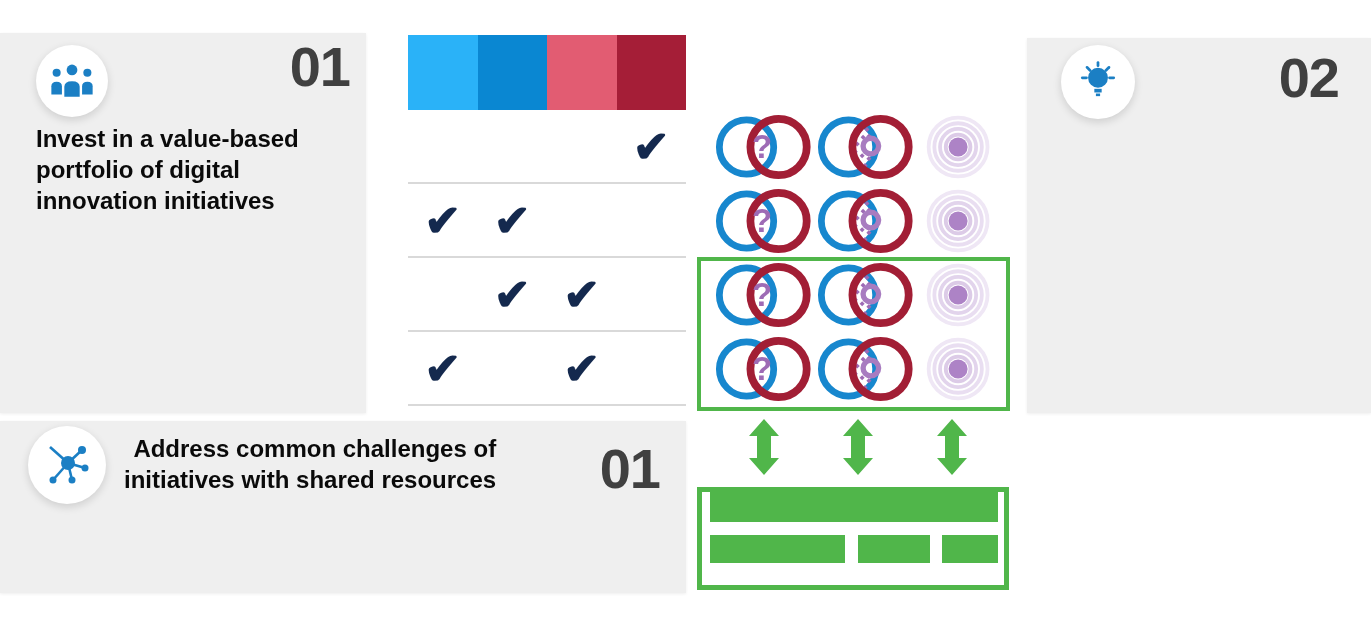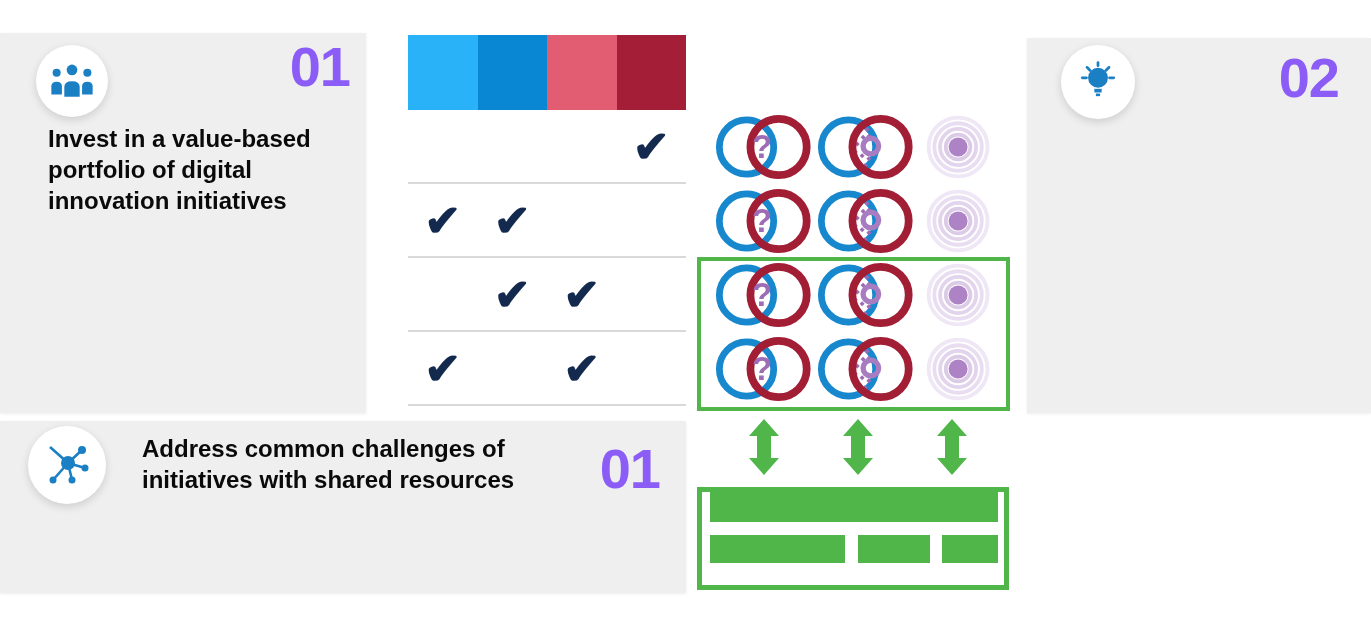--- a/index.html
+++ b/index.html
@@ -11,29 +11,29 @@
   .panel01{left:0;top:33px;width:366px;height:380px;}
   .panel02{left:1027px;top:38px;width:344px;height:375px;text-decoration:underline;}
   .panel03{left:0;top:421px;width:686px;height:172px;}
 
   .icon-circle{position:absolute;border-radius:50%;background:#ffffff;
     box-shadow:0 3px 8px rgba(0,0,0,0.14);display:flex;align-items:center;justify-content:center;}
   .panel01 .icon-circle{left:36px;top:12px;width:72px;height:72px;}
   .panel02 .icon-circle{left:34px;top:7px;width:74px;height:74px;}
   .panel03 .icon-circle{left:28px;top:5px;width:78px;height:78px;}
 
-  .panel-num{position:absolute;font-size:56px;line-height:1;font-weight:700;color:#8b5cf6;letter-spacing:-1px;}
+  .panel-num{position:absolute;font-size:56px;line-height:1;font-weight:700;color:#404040;letter-spacing:-1px;}
   .panel01 .panel-num{right:16px;top:6px;}
   .panel02 .panel-num{right:32px;top:12px;}
   .panel03 .panel-num{right:26px;top:20px;}
 
-  .panel-title{position:absolute;font-weight:700;color:#0a0a0a;font-size:24px;line-height:31px;white-space:pre-line;margin-left:12px;}
+  .panel-title{position:absolute;font-weight:700;color:#0a0a0a;font-size:24px;line-height:31px;white-space:pre-line;}
   .panel01 .panel-title{left:36px;top:90px;}
   .panel02 .panel-title{left:34px;top:89px;}
-  .panel03 .panel-title{left:130px;top:12px;}
+  .panel03 .panel-title{left:124px;top:12px;text-align:right;}
 
   
   .legend-bar{position:absolute;left:408px;top:35px;width:278px;height:75px;display:flex;}
   .legend-bar .seg{flex:1;}
 
   
   .check-table{position:absolute;left:408px;top:110px;width:278px;}
   .check-row{display:flex;height:72px;border-bottom:2px solid #d9d9d9;}
   .check-cell{width:25%;display:flex;align-items:center;justify-content:center;
     font-size:44px;font-weight:700;color:#14294e;}

